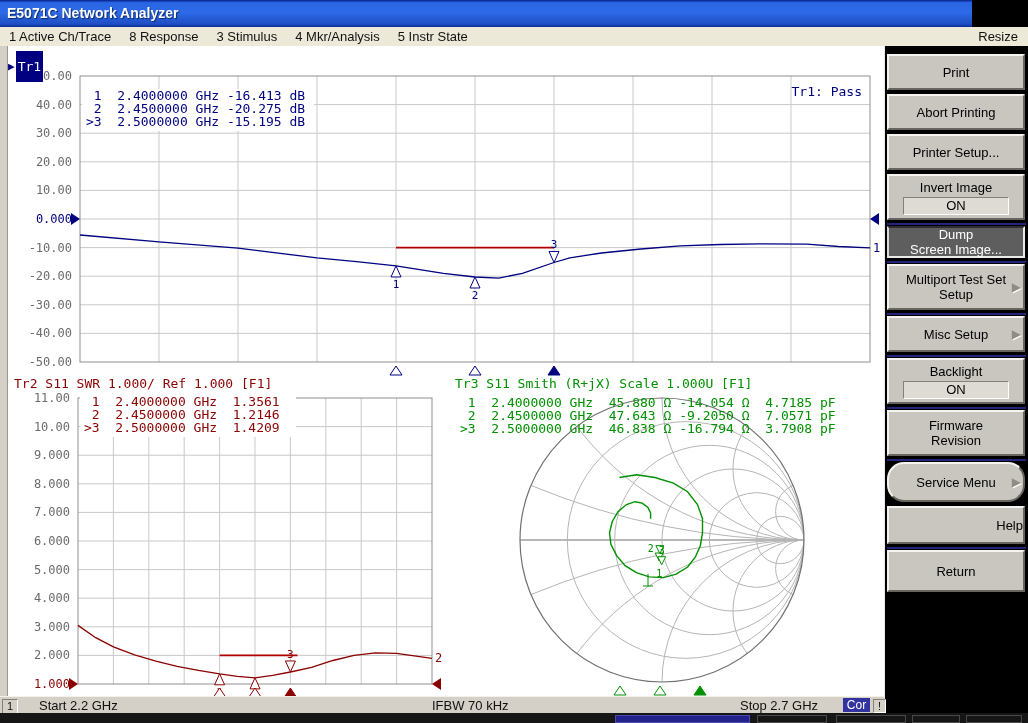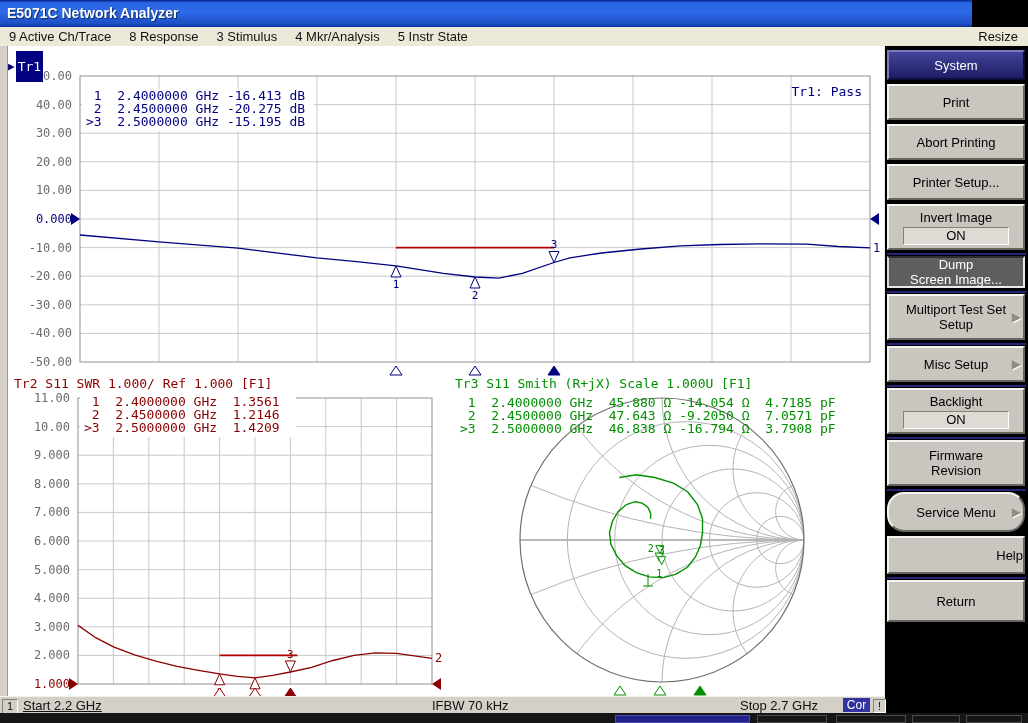--- a/index.html
+++ b/index.html
@@ -46,21 +46,21 @@
     border-bottom:1px solid #fff;border-right:1px solid #fff;}
   .softkey .arrow{position:absolute;right:2px;top:50%;transform:translateY(-50%);
     color:#8f8c86;font-size:12px;text-shadow:1px 1px 0 #fff;}
   
   .statusbar{position:absolute;left:0;top:696px;width:884px;height:17px;background:#d4d0c8;
     border-top:1px solid #f3f1ea;font-size:13px;color:#111;}
   .statusbar .chbox{position:absolute;left:2px;top:2px;width:14px;height:13px;line-height:13px;
     text-align:center;font-size:11px;background:#d4d0c8;
     border-top:1px solid #84807a;border-left:1px solid #84807a;
     border-bottom:1px solid #fff;border-right:1px solid #fff;}
-  .statusbar .start{position:absolute;left:23px;top:1px;text-decoration:underline;}
+  .statusbar .start{position:absolute;left:39px;top:1px;}
   .statusbar .ifbw{position:absolute;left:432px;top:1px;}
   .statusbar .stop{position:absolute;left:740px;top:1px;}
   .statusbar .cor{position:absolute;left:843px;top:1px;width:27px;height:14px;line-height:14px;
     text-align:center;background:#3333a0;color:#fff;font-size:12px;}
   .statusbar .alert{position:absolute;left:873px;top:2px;width:11px;height:12px;line-height:12px;
     text-align:center;font-size:11px;background:#d4d0c8;
     border-top:1px solid #84807a;border-left:1px solid #84807a;
     border-bottom:1px solid #fff;border-right:1px solid #fff;}
   
   .bottomstrip{position:absolute;left:0;top:713px;width:1028px;height:10px;background:#161616;}
@@ -70,21 +70,21 @@
 <body>
 
 <div class="screen">
 
   <div class="titlebar">
     <span>E5071C Network Analyzer</span>
   </div>
 
   <div class="menubar">
 
-    <span class="mi">9 Active Ch/Trace</span>
+    <span class="mi">1 Active Ch/Trace</span>
       <span class="mi">8 Response</span>
       <span class="mi">3 Stimulus</span>
       <span class="mi">4 Mkr/Analysis</span>
       <span class="mi">5 Instr State</span>
       <span class="spacer"></span>
     <span class="mi resize">Resize</span>
   </div>
 
   <div class="main">
     <svg id="charts" width="884" height="650" viewBox="0 0 884 650">
@@ -239,23 +239,20 @@
   </div>
   <div class="trace-header" style="left:14px;top:376px;color:#8b0000;">
     <span>Tr2 S11 SWR 1.000/ Ref 1.000 [F1]</span>
   </div>
   <div class="trace-header" style="left:455px;top:376px;color:#009000;">
     <span>Tr3 S11 Smith (R+jX) Scale 1.000U [F1]</span>
   </div>
 
   <div class="sidebar" id="sidebar">
       <div class="sk-gap"></div>
-      <div class="softkey header" style="height: 30px;">
-        <div>System</div>
-      </div>
       <div class="sk-gap"></div>
       <div class="softkey" style="height: 36px;">
         <div>Print</div>
       </div>
       <div class="sk-gap"></div>
       <div class="softkey" style="height: 36px;">
         <div>Abort Printing</div>
       </div>
       <div class="sk-gap"></div>
       <div class="softkey" style="height: 36px;">

